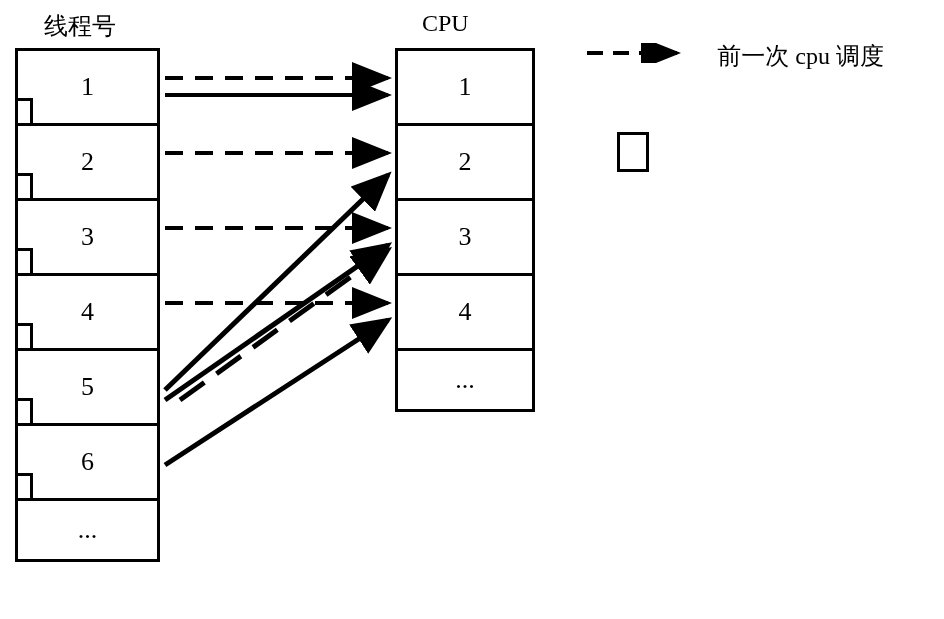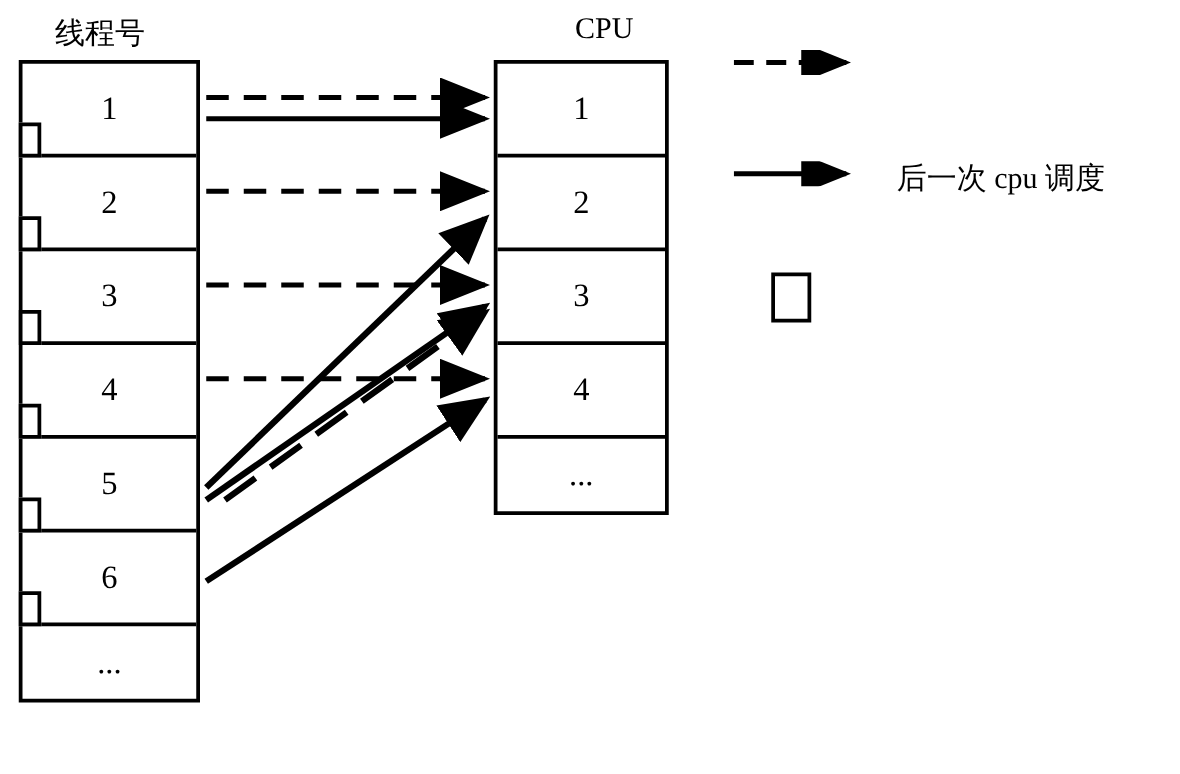--- a/index.html
+++ b/index.html
@@ -17,21 +17,21 @@
     }
     .header-label {
       position: absolute;
       font-size: 24px;
     }
     .thread-header {
       left: 44px;
       top: 10px;
     }
     .cpu-header {
-      left: 460px;
+      left: 422px;
       top: 10px;
     }
     .thread-table {
       position: absolute;
       left: 15px;
       top: 48px;
       width: 145px;
       border: 3px solid black;
     }
     .cpu-table {
@@ -178,32 +178,20 @@
     <div class="legend-symbol">
       <svg width="100" height="20">
         <defs>
           <marker id="lah1" markerWidth="10" markerHeight="8" refX="9" refY="4" orient="auto">
             <polygon points="0 0, 10 4, 0 8" fill="black"></polygon>
           </marker>
         </defs>
         <line x1="0" y1="10" x2="90" y2="10" stroke="black" stroke-width="4" stroke-dasharray="16,10" marker-end="url(#lah1)"></line>
       </svg>
     </div>
-  </div>
-  <div class="legend-item">
-    <div class="legend-symbol">
-      <svg width="100" height="20">
-        <defs>
-          <marker id="lah2" markerWidth="10" markerHeight="8" refX="9" refY="4" orient="auto">
-            <polygon points="0 0, 10 4, 0 8" fill="black"></polygon>
-          </marker>
-        </defs>
-        <line x1="0" y1="10" x2="90" y2="10" stroke="black" stroke-width="4" marker-end="url(#lah2)"></line>
-      </svg>
-    </div>
-    <div class="legend-text">后一次 cpu 调度</div>
+    <div class="legend-text">前一次 cpu 调度</div>
   </div>
   <div class="legend-item">
     <div class="legend-symbol">
       <div class="legend-square"></div>
     </div>
   </div>
 </div>
 
 </body></html>

